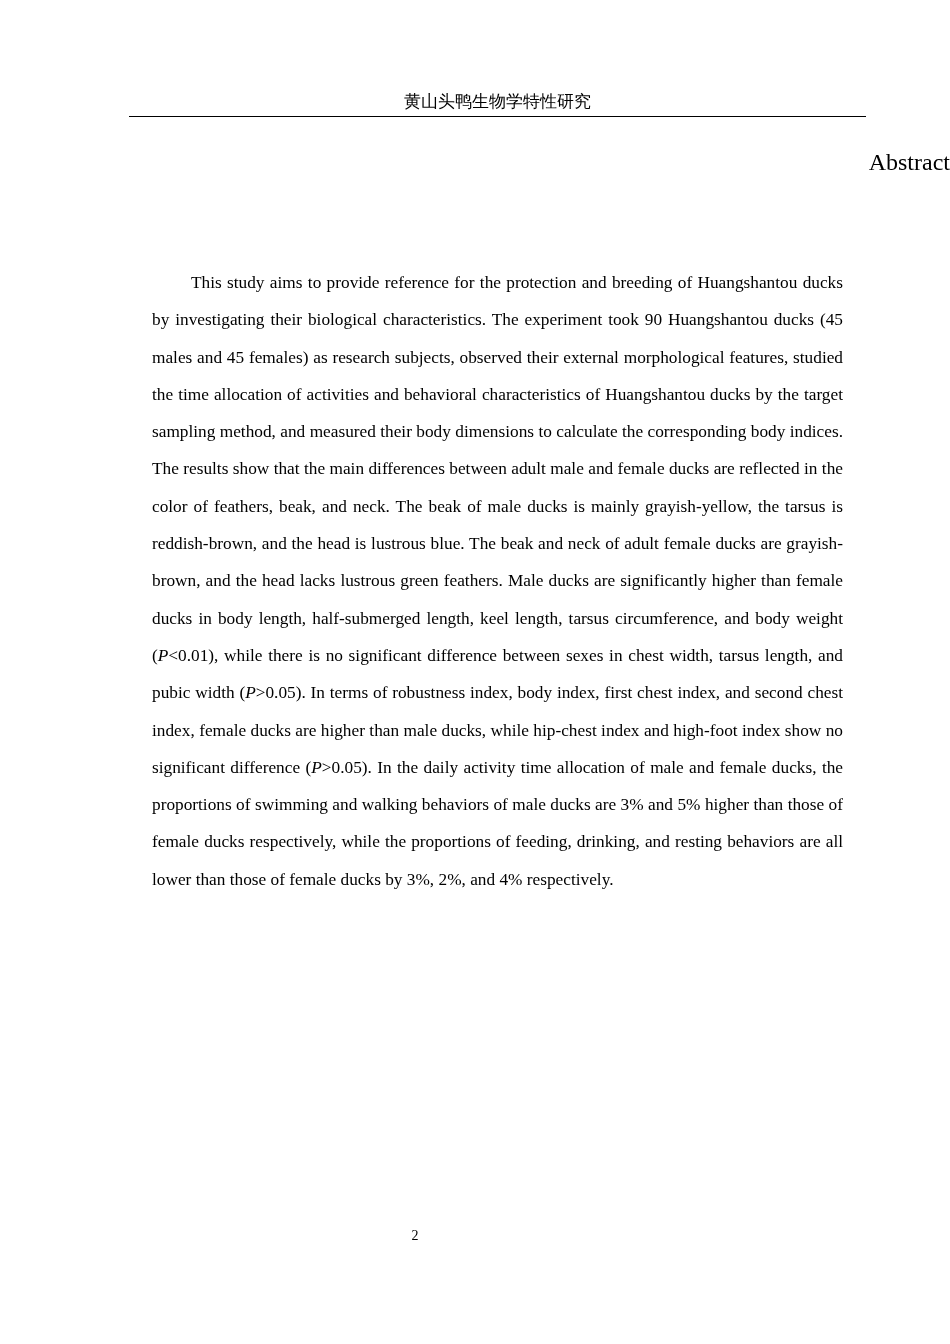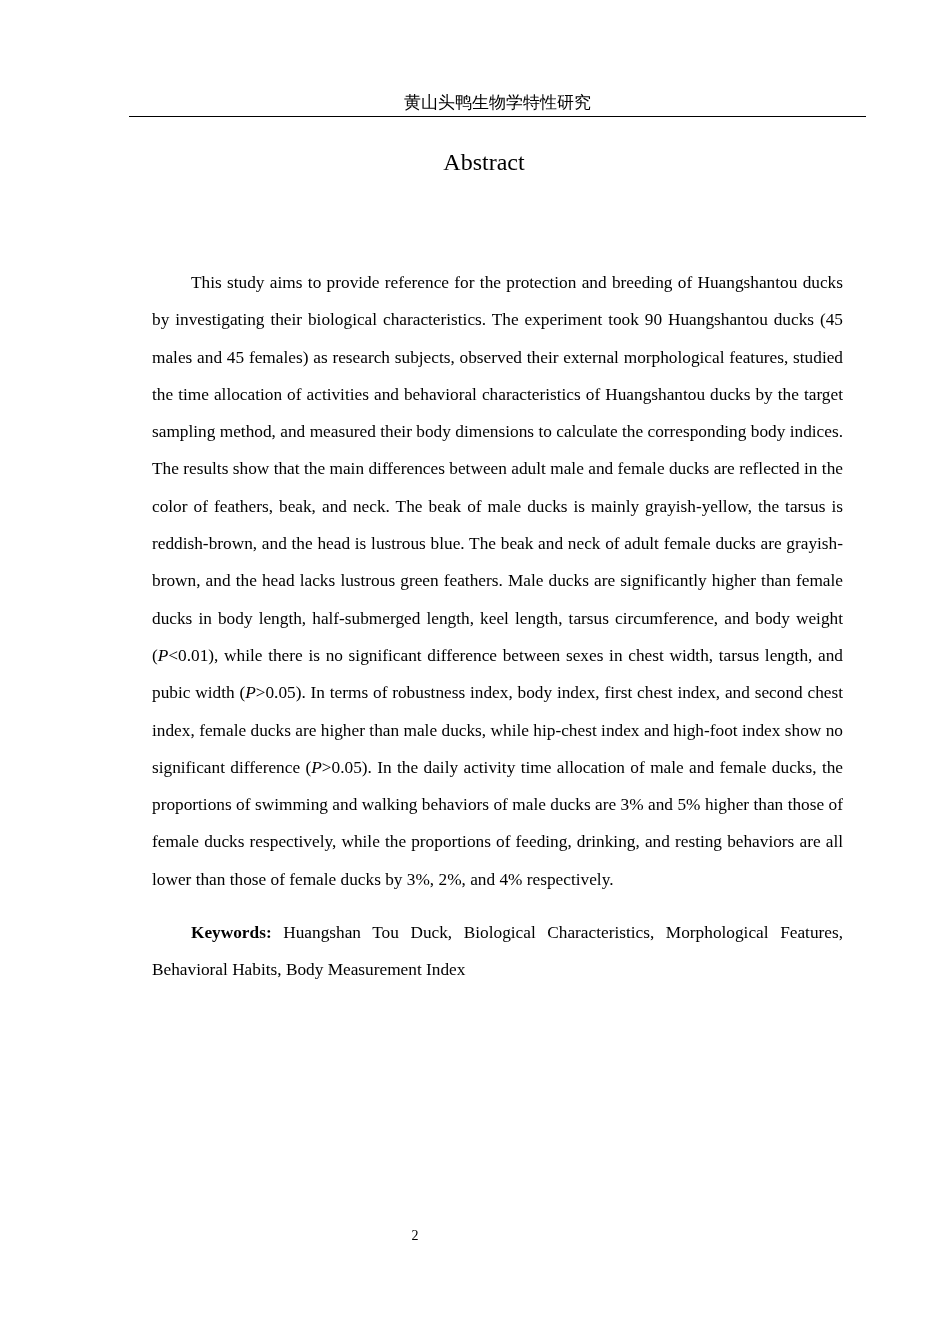--- a/index.html
+++ b/index.html
@@ -1,37 +1,36 @@
 <!DOCTYPE html>
 <html><head>
 <meta charset="utf-8">
 <style>
   html, body { margin: 0; padding: 0; background: #ffffff; }
   body { width: 950px; height: 1344px; position: relative; overflow: hidden;
          font-family: "Liberation Serif", "DejaVu Serif", serif; color: #000; }
   .header { position: absolute; left: 129px; top: 92px; width: 737px; height: 24px;
             border-bottom: 1.5px solid #000; text-align: center;
-            font-family: Liberation Sans, sans-serif; font-size: 17px; line-height: 22px; }
-  .title { position: absolute; left: 0; width: 950px; top: 147px; text-align: center;
+            font-family: Liberation Mono, monospace; font-size: 17px; line-height: 22px; }
+  .title { position: absolute; left: 0; width: 950px; top: 147px; text-align: right;
            font-size: 24px; line-height: 30px; padding-left: 18px; box-sizing: border-box; }
   .body { position: absolute; left: 136px; top: 248px; width: 723px; font-size: 17.3px;
           line-height: 37.3px; text-align: justify; }
   .body p { margin: 16px; text-indent: 39px; }
   .body p + p { margin-top: 0; }
   .kw-label { font-weight: bold; }
   .pageno { position: absolute; left: 0; width: 830px; top: 1228px; text-align: center; font-size: 14px; }
   i { font-style: italic; }
 </style>
 </head>
 <body>
 
 <div class="header">
   <span>黄山头鸭生物学特性研究</span>
 </div>
 
 <div class="title">Abstract</div>
 
 <div class="body">
   <p><span>This study aims to provide reference for the protection and breeding of Huangshantou ducks by investigating their biological characteristics. The experiment took 90 Huangshantou ducks (45 males and 45 females) as research subjects, observed their external morphological features, studied the time allocation of activities and behavioral characteristics of Huangshantou ducks by the target sampling method, and measured their body dimensions to calculate the corresponding body indices. The results show that the main differences between adult male and female ducks are reflected in the color of feathers, beak, and neck. The beak of male ducks is mainly grayish-yellow, the tarsus is reddish-brown, and the head is lustrous blue. The beak and neck of adult female ducks are grayish-brown, and the head lacks lustrous green feathers. Male ducks are significantly higher than female ducks in body length, half-submerged length, keel length, tarsus circumference, and body weight (</span><i>P</i><span>&lt;0.01), while there is no significant difference between sexes in chest width, tarsus length, and pubic width (</span><i>P</i><span>&gt;0.05). In terms of robustness index, body index, first chest index, and second chest index, female ducks are higher than male ducks, while hip-chest index and high-foot index show no significant difference (</span><i>P</i><span>&gt;0.05). In the daily activity time allocation of male and female ducks, the proportions of swimming and walking behaviors of male ducks are 3% and 5% higher than those of female ducks respectively, while the proportions of feeding, drinking, and resting behaviors are all lower than those of female ducks by 3%, 2%, and 4% respectively.</span></p>
-  <p><span class="kw-label">Keywords:</span><span> Huangshan Tou Duck, Biological Characteristics, Morphological Features, Behavioral Habits, Body Measurement Index</span></p>
 </div>
 
 <div class="pageno">2</div>
 
 </body></html>

